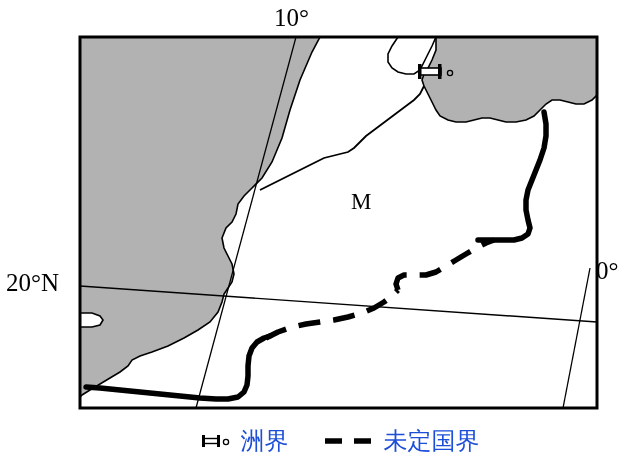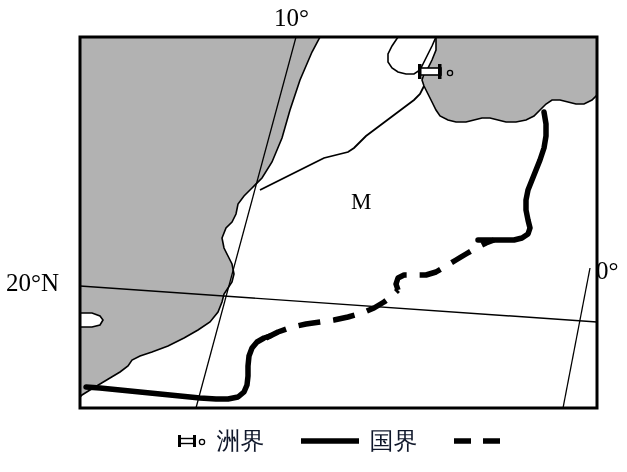--- a/index.html
+++ b/index.html
@@ -74,21 +74,21 @@
   .legend-entry {
     display: flex;
     flex-direction: row;
     align-items: center;
     gap: 9px;
   }
   .legend-text {
     font-family: "DejaVu Sans", "Liberation Sans", sans-serif;
     font-size: 24px;
     line-height: 1;
-    color: #0f172a;
+    color: #1d4ed8;
     white-space: nowrap;
   }
   .legend-swatch {
     display: block;
     flex: none;
   }
 </style>
 </head>
 <body>
 
@@ -325,28 +325,23 @@
     <div class="legend-entry">
       <svg class="legend-swatch" width="34" height="20" viewBox="0 0 34 20">
         <rect x="5" y="7.5" width="16" height="5" fill="#ffffff" stroke="#000000" stroke-width="1.4"></rect>
         <rect x="4" y="4" width="3" height="12" fill="#000000"></rect>
         <rect x="19" y="4" width="3" height="12" fill="#000000"></rect>
         <circle cx="28" cy="11" r="2.6" fill="none" stroke="#000000" stroke-width="1.3"></circle>
       </svg>
       <span class="legend-text">洲界</span>
     </div>
 
-    <div class="legend-entry">
-      <svg class="legend-swatch" width="62" height="20" viewBox="0 0 62 20">
-        <line x1="2" y1="10" x2="60" y2="10" stroke="#000000" stroke-width="5.5" stroke-linecap="butt"></line>
-      </svg>
-      <span class="legend-text">国界</span>
-    </div>
 
     <div class="legend-entry">
       <svg class="legend-swatch" width="52" height="20" viewBox="0 0 52 20">
         <line x1="2" y1="10" x2="50" y2="10" stroke="#000000" stroke-width="5.5" stroke-linecap="butt" stroke-dasharray="17 12"></line>
       </svg>
+      <span class="legend-text">未定国界</span>
     </div>
 
   </div>
 
 </div>
 
 </body></html>

